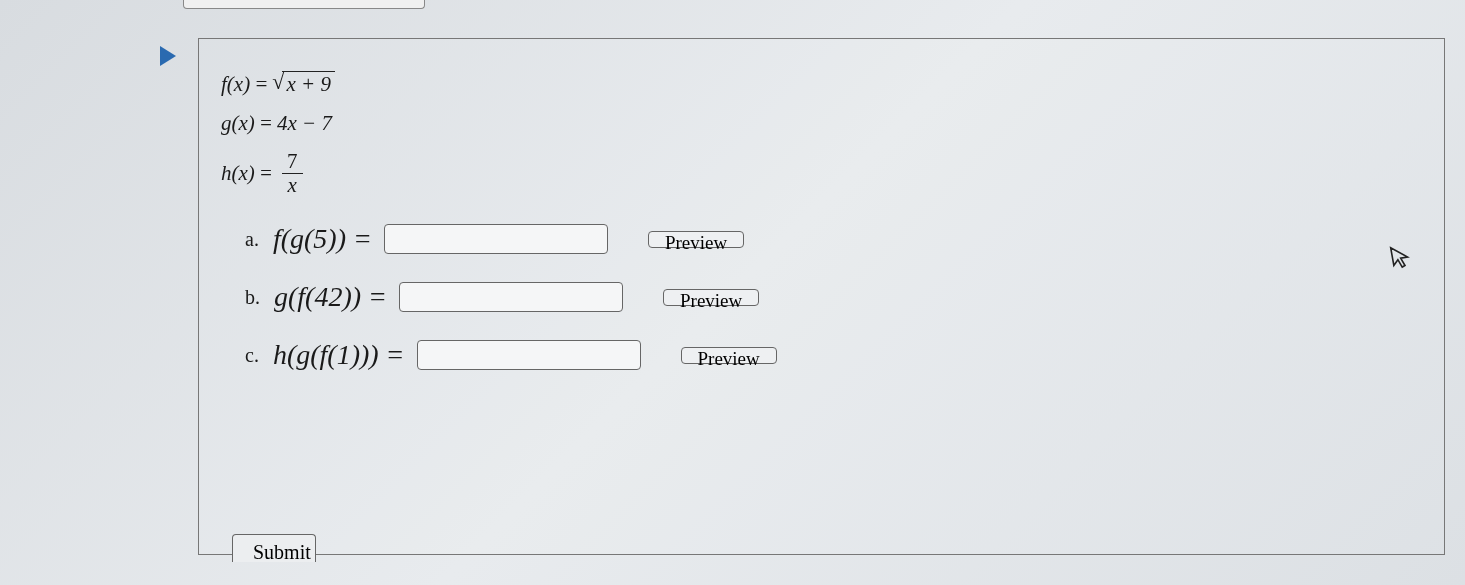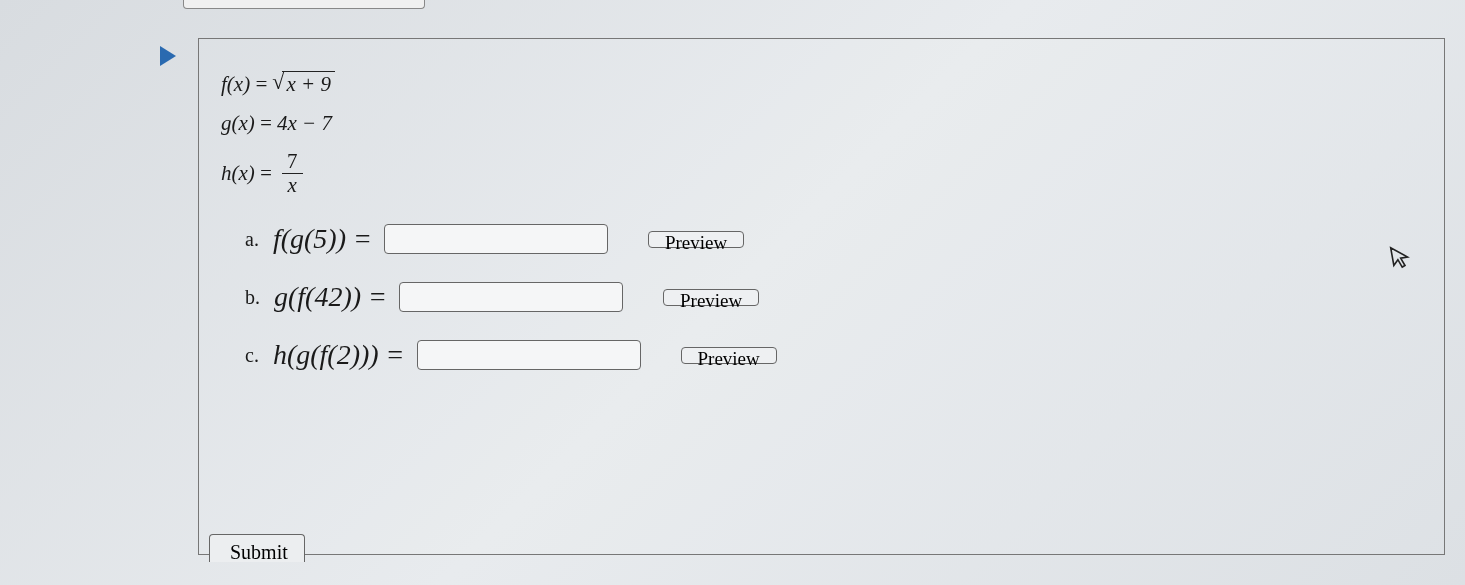--- a/index.html
+++ b/index.html
@@ -118,22 +118,22 @@
     border-radius: 4px;
     background: #eef0f2;
     font-family: 'Times New Roman', serif;
     font-size: 19px;
     cursor: pointer;
     margin-left: 28px;
   }
   .submit-btn {
     position: absolute;
     bottom: -8px;
-    left: 10px;
-    padding: 6px 16px 0 20px;
+    left: 33px;
+    padding: 6px 4px 0 20px;
     border: 1px solid #666;
     border-bottom: none;
     border-radius: 4px 4px 0 0;
     background: #eceef0;
     font-family: 'Times New Roman', serif;
     font-size: 20px;
     cursor: pointer;
     height: 28px;
   }
   .cursor-icon {
@@ -188,21 +188,21 @@
 
   <div class="qrow">
     <span class="qlabel-letter">b.</span>
     <span class="qlabel-expr">g(f(42)) =</span>
     <input class="answer-input" type="text" value="" style="">
     <button class="preview-btn">Preview</button>
   </div>
 
   <div class="qrow">
     <span class="qlabel-letter">c.</span>
-    <span class="qlabel-expr">h(g(f(2))) =</span>
+    <span class="qlabel-expr">h(g(f(1))) =</span>
     <input class="answer-input" type="text" value="" style="">
     <button class="preview-btn">Preview</button>
   </div>
 
   <button class="submit-btn">Submit</button>
 </div>
 
 <div class="cursor-icon">
   <svg width="22" height="26" viewBox="0 0 22 26">
     <path d="M2 2 L2 20 L7 15 L10 23 L13 22 L10 14 L17 14 Z" fill="none" stroke="#222" stroke-width="1.6"></path>

